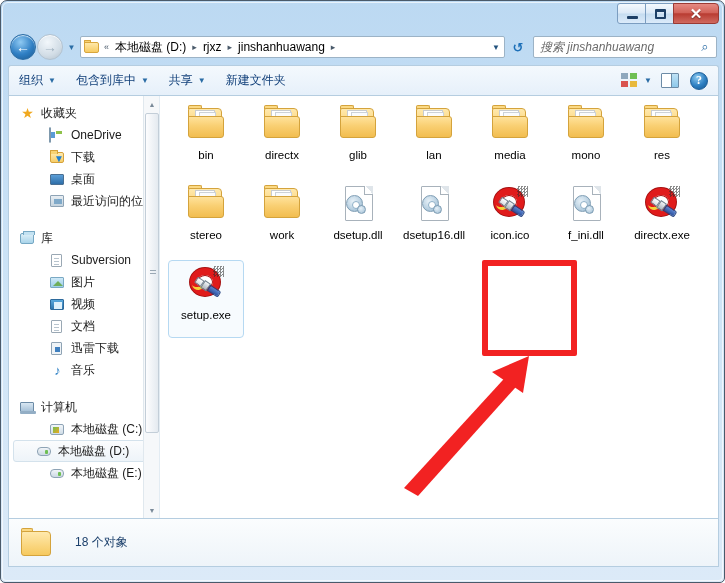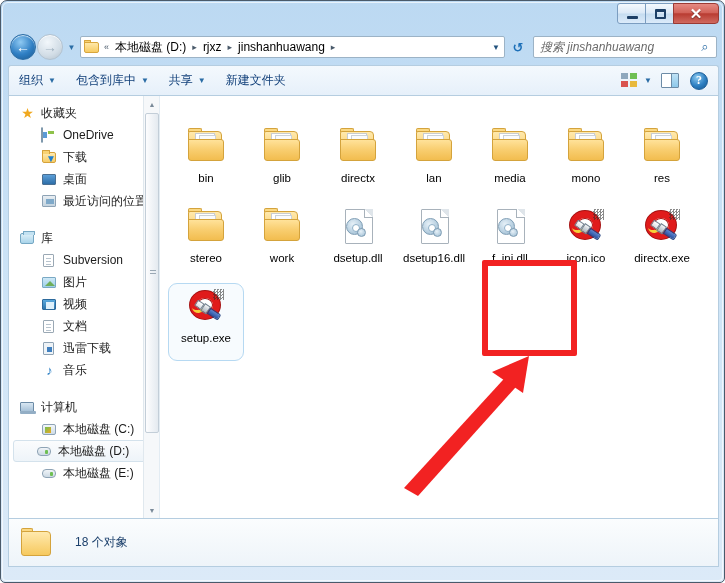--- a/index.html
+++ b/index.html
@@ -209,21 +209,21 @@
     border-right:1px solid #e3ecf3;
     padding-top: 6px;
   }
   .navgroup { margin-bottom: 2px; }
   .navitem {
     height: 22px; display:flex; align-items:center;
     font-size:12px; color:#1b1b1b; white-space:nowrap;
     padding-left: 10px;
   }
   .navitem.head { font-weight: normal; }
-  .navitem.child { padding-left: 32px; }
+  .navitem.child { padding-left: 40px; }
   .navitem.sel {
     background: linear-gradient(180deg,#fbfcfd 0%,#eef4f9 100%);
     border:1px solid #d4e2ec; border-radius:3px;
     margin: 0 6px 0 4px; padding-left: 22px; height:22px;
   }
   .navspacer { height: 13px; }
   .ni { width:17px; height:15px; flex:0 0 auto; margin-right:5px; position:relative; }
   .nlabel { overflow:hidden; text-overflow:clip; }
 
   
@@ -299,35 +299,35 @@
   }
 
   
   .content {
     flex:1 1 auto; height:100%; position:relative; background:#ffffff;
     overflow:hidden;
   }
   .grid {
     position:absolute; left:0; top:0; width:100%;
     display:flex; flex-wrap:wrap;
-    padding: 27px 0 0 8px;
+    padding: 4px 0 0 8px;
   }
   .cell {
     width: 76px; min-height: 78px;
     display:flex; flex-direction:column; align-items:center;
     margin: 0 0 2px 0;
     padding-top: 2px;
   }
   .cell .icon { width:44px; height:44px; position:relative; margin-bottom:3px; }
   .cell .name {
     font-size:11.5px; color:#000; text-align:center; line-height:13px;
     width:72px; word-wrap:break-word; overflow-wrap:anywhere;
   }
   .cell.selected {
-    background:#f7fbfe; border:1px solid #b6d9f2; border-radius:9px;
+    background:#f7fbfe; border:1px solid #b6d9f2; border-radius:4px;
     padding-top:1px;
   }
 
   
   .folder-big { position:absolute; left:4px; top:6px; width:36px; height:30px; }
   .folder-big .back {
     position:absolute; left:0; top:0; width:34px; height:29px;
     background:linear-gradient(180deg,#ffe9ad 0%,#fcd67f 50%,#f7c65c 100%);
     border:1px solid #d4a33c; border-radius:2px 4px 3px 3px;
   }
@@ -685,33 +685,33 @@
         <div class="cell">
           <div class="icon">
               <div class="folder-big">
                 <span class="tab"></span>
                 <span class="back"></span>
                 <span class="paper"></span>
                 <span class="paper2"></span>
                 <span class="front"></span>
               </div>
             </div>
-          <div class="name">glib</div>
+          <div class="name">directx</div>
         </div>
         <div class="cell">
           <div class="icon">
               <div class="folder-big">
                 <span class="tab"></span>
                 <span class="back"></span>
                 <span class="paper"></span>
                 <span class="paper2"></span>
                 <span class="front"></span>
               </div>
             </div>
-          <div class="name">directx</div>
+          <div class="name">glib</div>
         </div>
         <div class="cell">
           <div class="icon">
               <div class="folder-big">
                 <span class="tab"></span>
                 <span class="back"></span>
                 <span class="paper"></span>
                 <span class="paper2"></span>
                 <span class="front"></span>
               </div>
@@ -799,50 +799,50 @@
                 <span class="dog"></span>
               <span class="gear">
                   <span class="gear-shape"></span>
                   <span class="gear-sm"></span>
                 </span>
               </div>
           </div>
           <div class="name">dsetup16.dll</div>
         </div>
 
-        <div class="cell">
-          <div class="icon">
-            <div class="file-big">
-                <span class="sheet"></span>
-                <span class="dog"></span>
-              <span class="gear">
-                  <span class="gear-shape"></span>
-                  <span class="gear-sm"></span>
-                </span>
-              </div>
-          </div>
-          <div class="name">f_ini.dll</div>
-        </div>
         <div class="cell">
           <div class="icon">
             <div class="exe-big">
                 <span class="ring"></span>
                 <span class="hl"></span>
                 <span class="dither"></span>
               <span class="brush">
                   <span class="tip"></span>
                   <span class="fer"></span>
                   <span class="handle"></span>
                 </span>
               </div>
           </div>
           <div class="name">icon.ico</div>
         </div>
         <div class="cell">
           <div class="icon">
+            <div class="file-big">
+                <span class="sheet"></span>
+                <span class="dog"></span>
+              <span class="gear">
+                  <span class="gear-shape"></span>
+                  <span class="gear-sm"></span>
+                </span>
+              </div>
+          </div>
+          <div class="name">f_ini.dll</div>
+        </div>
+        <div class="cell">
+          <div class="icon">
             <div class="exe-big">
                 <span class="ring"></span>
                 <span class="hl"></span>
                 <span class="dither"></span>
               <span class="brush">
                   <span class="tip"></span>
                   <span class="fer"></span>
                   <span class="handle"></span>
                 </span>
               </div>

